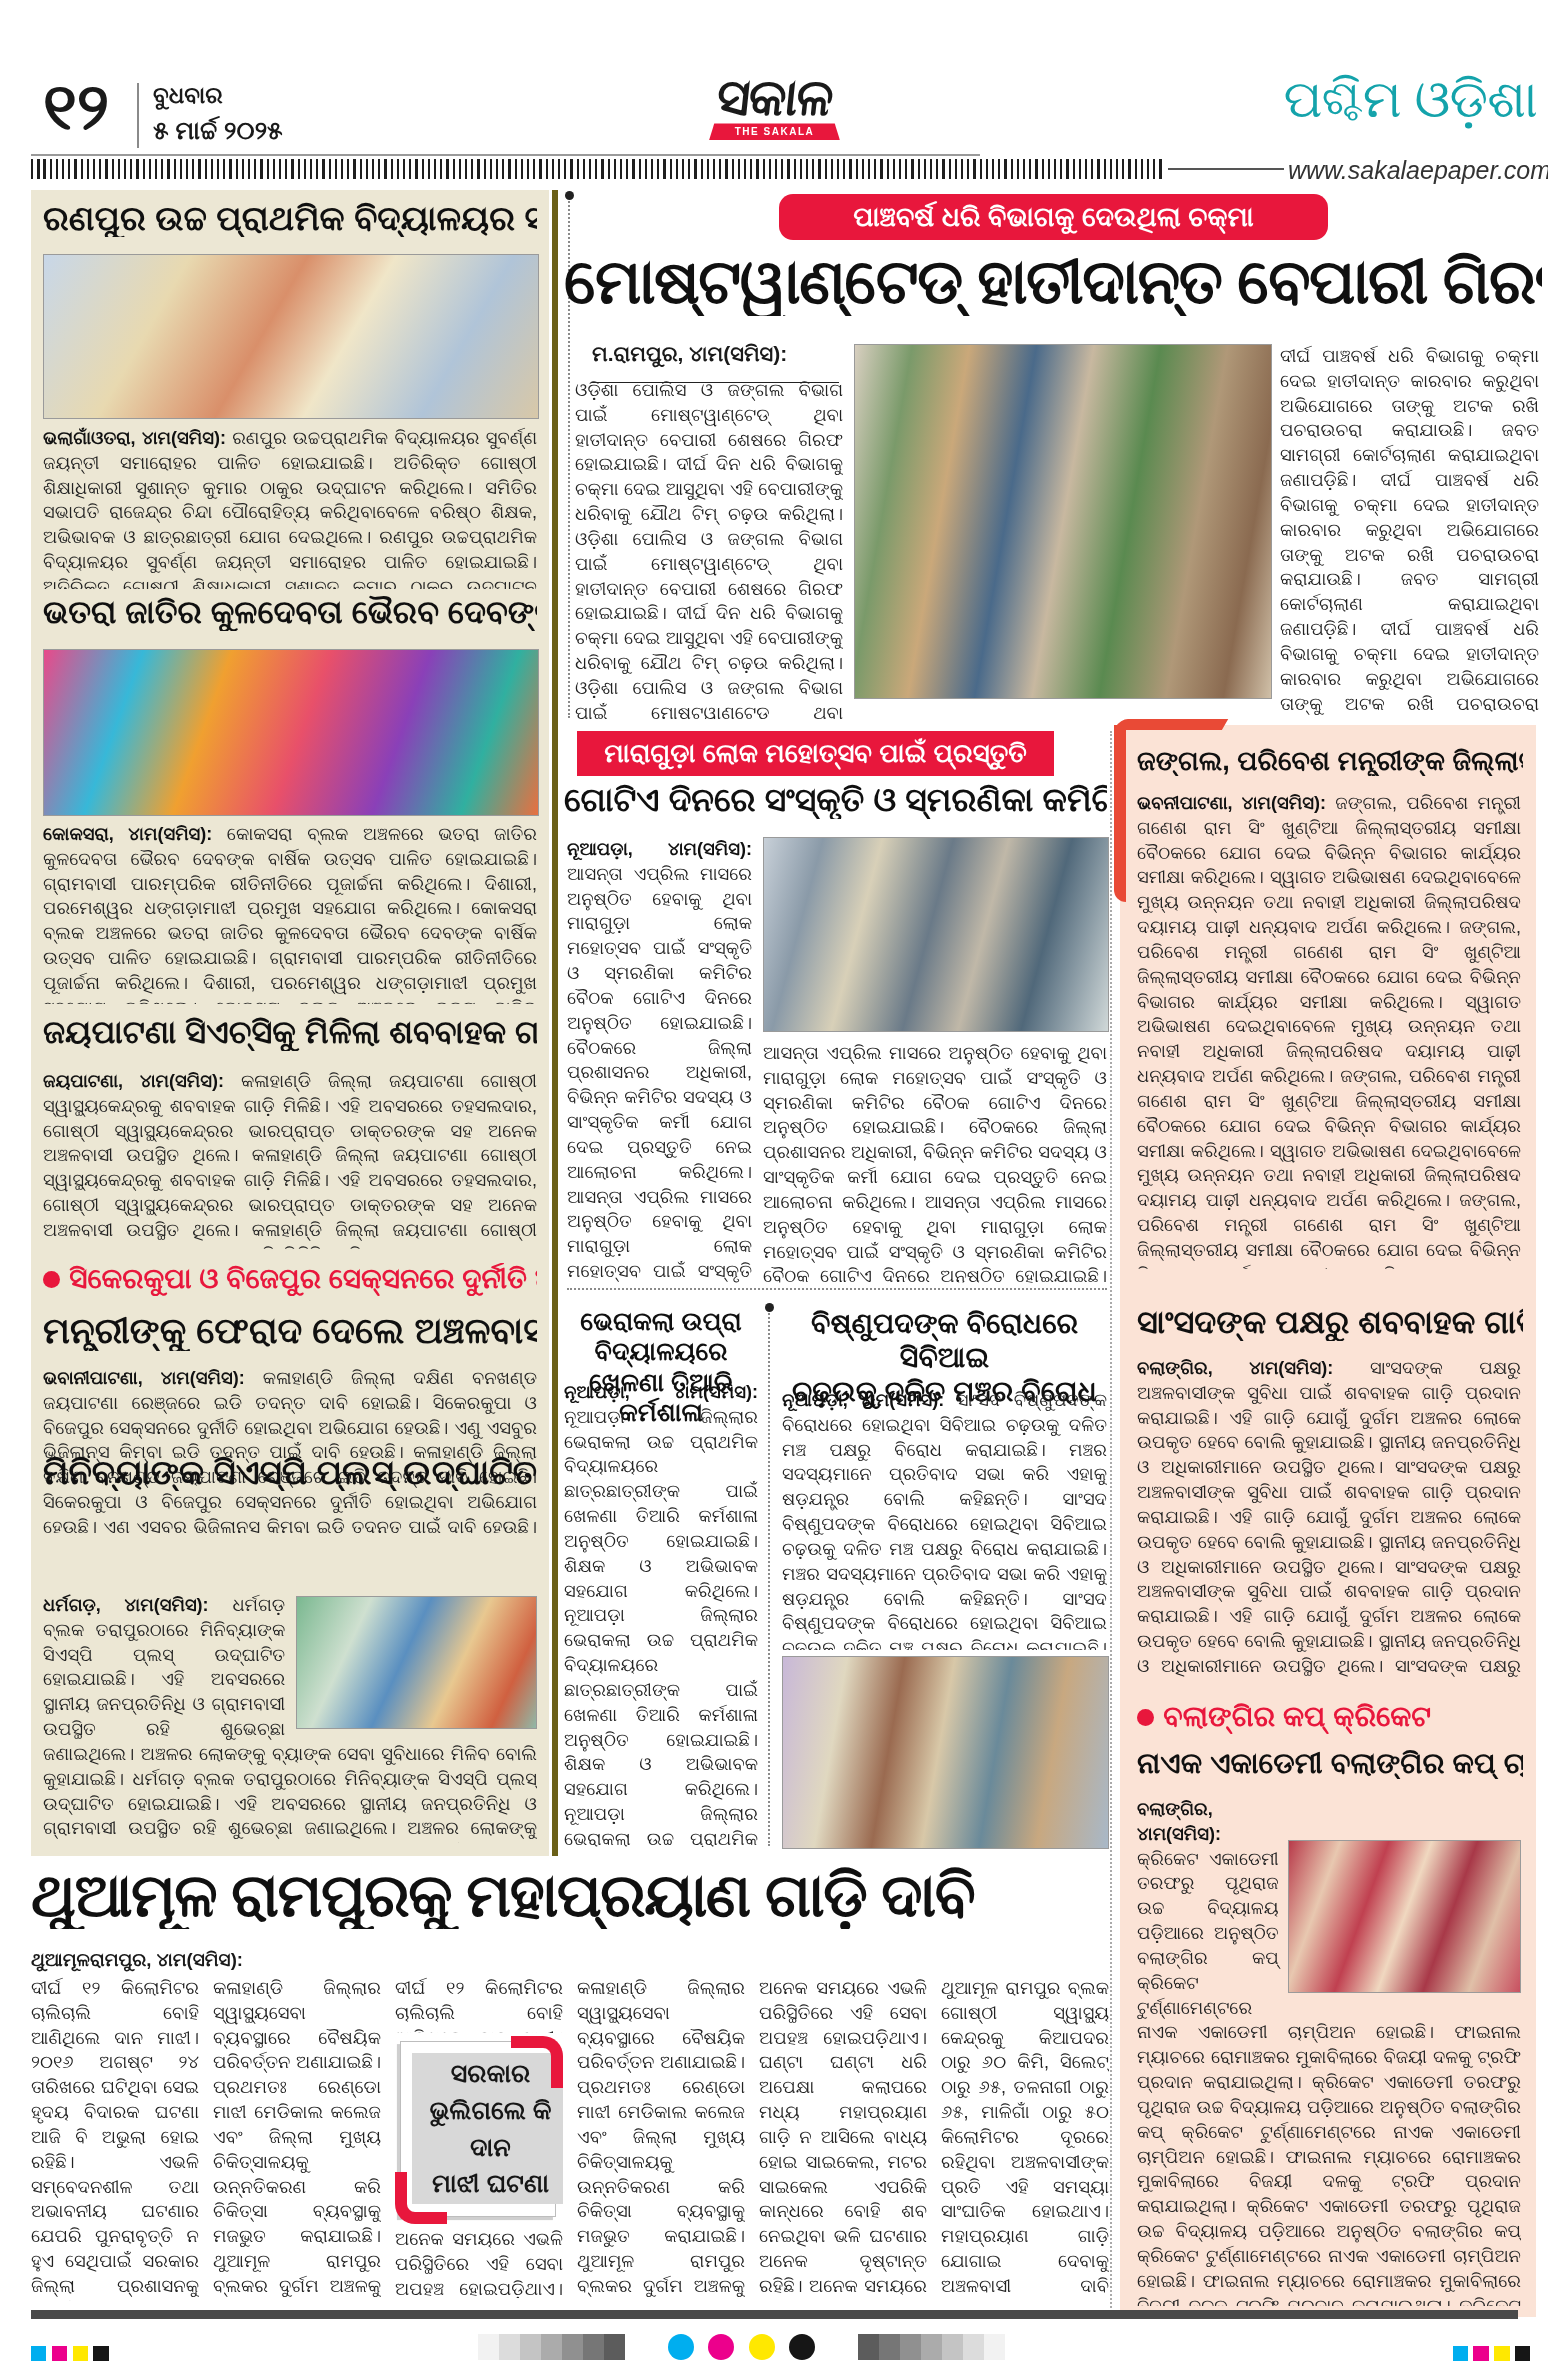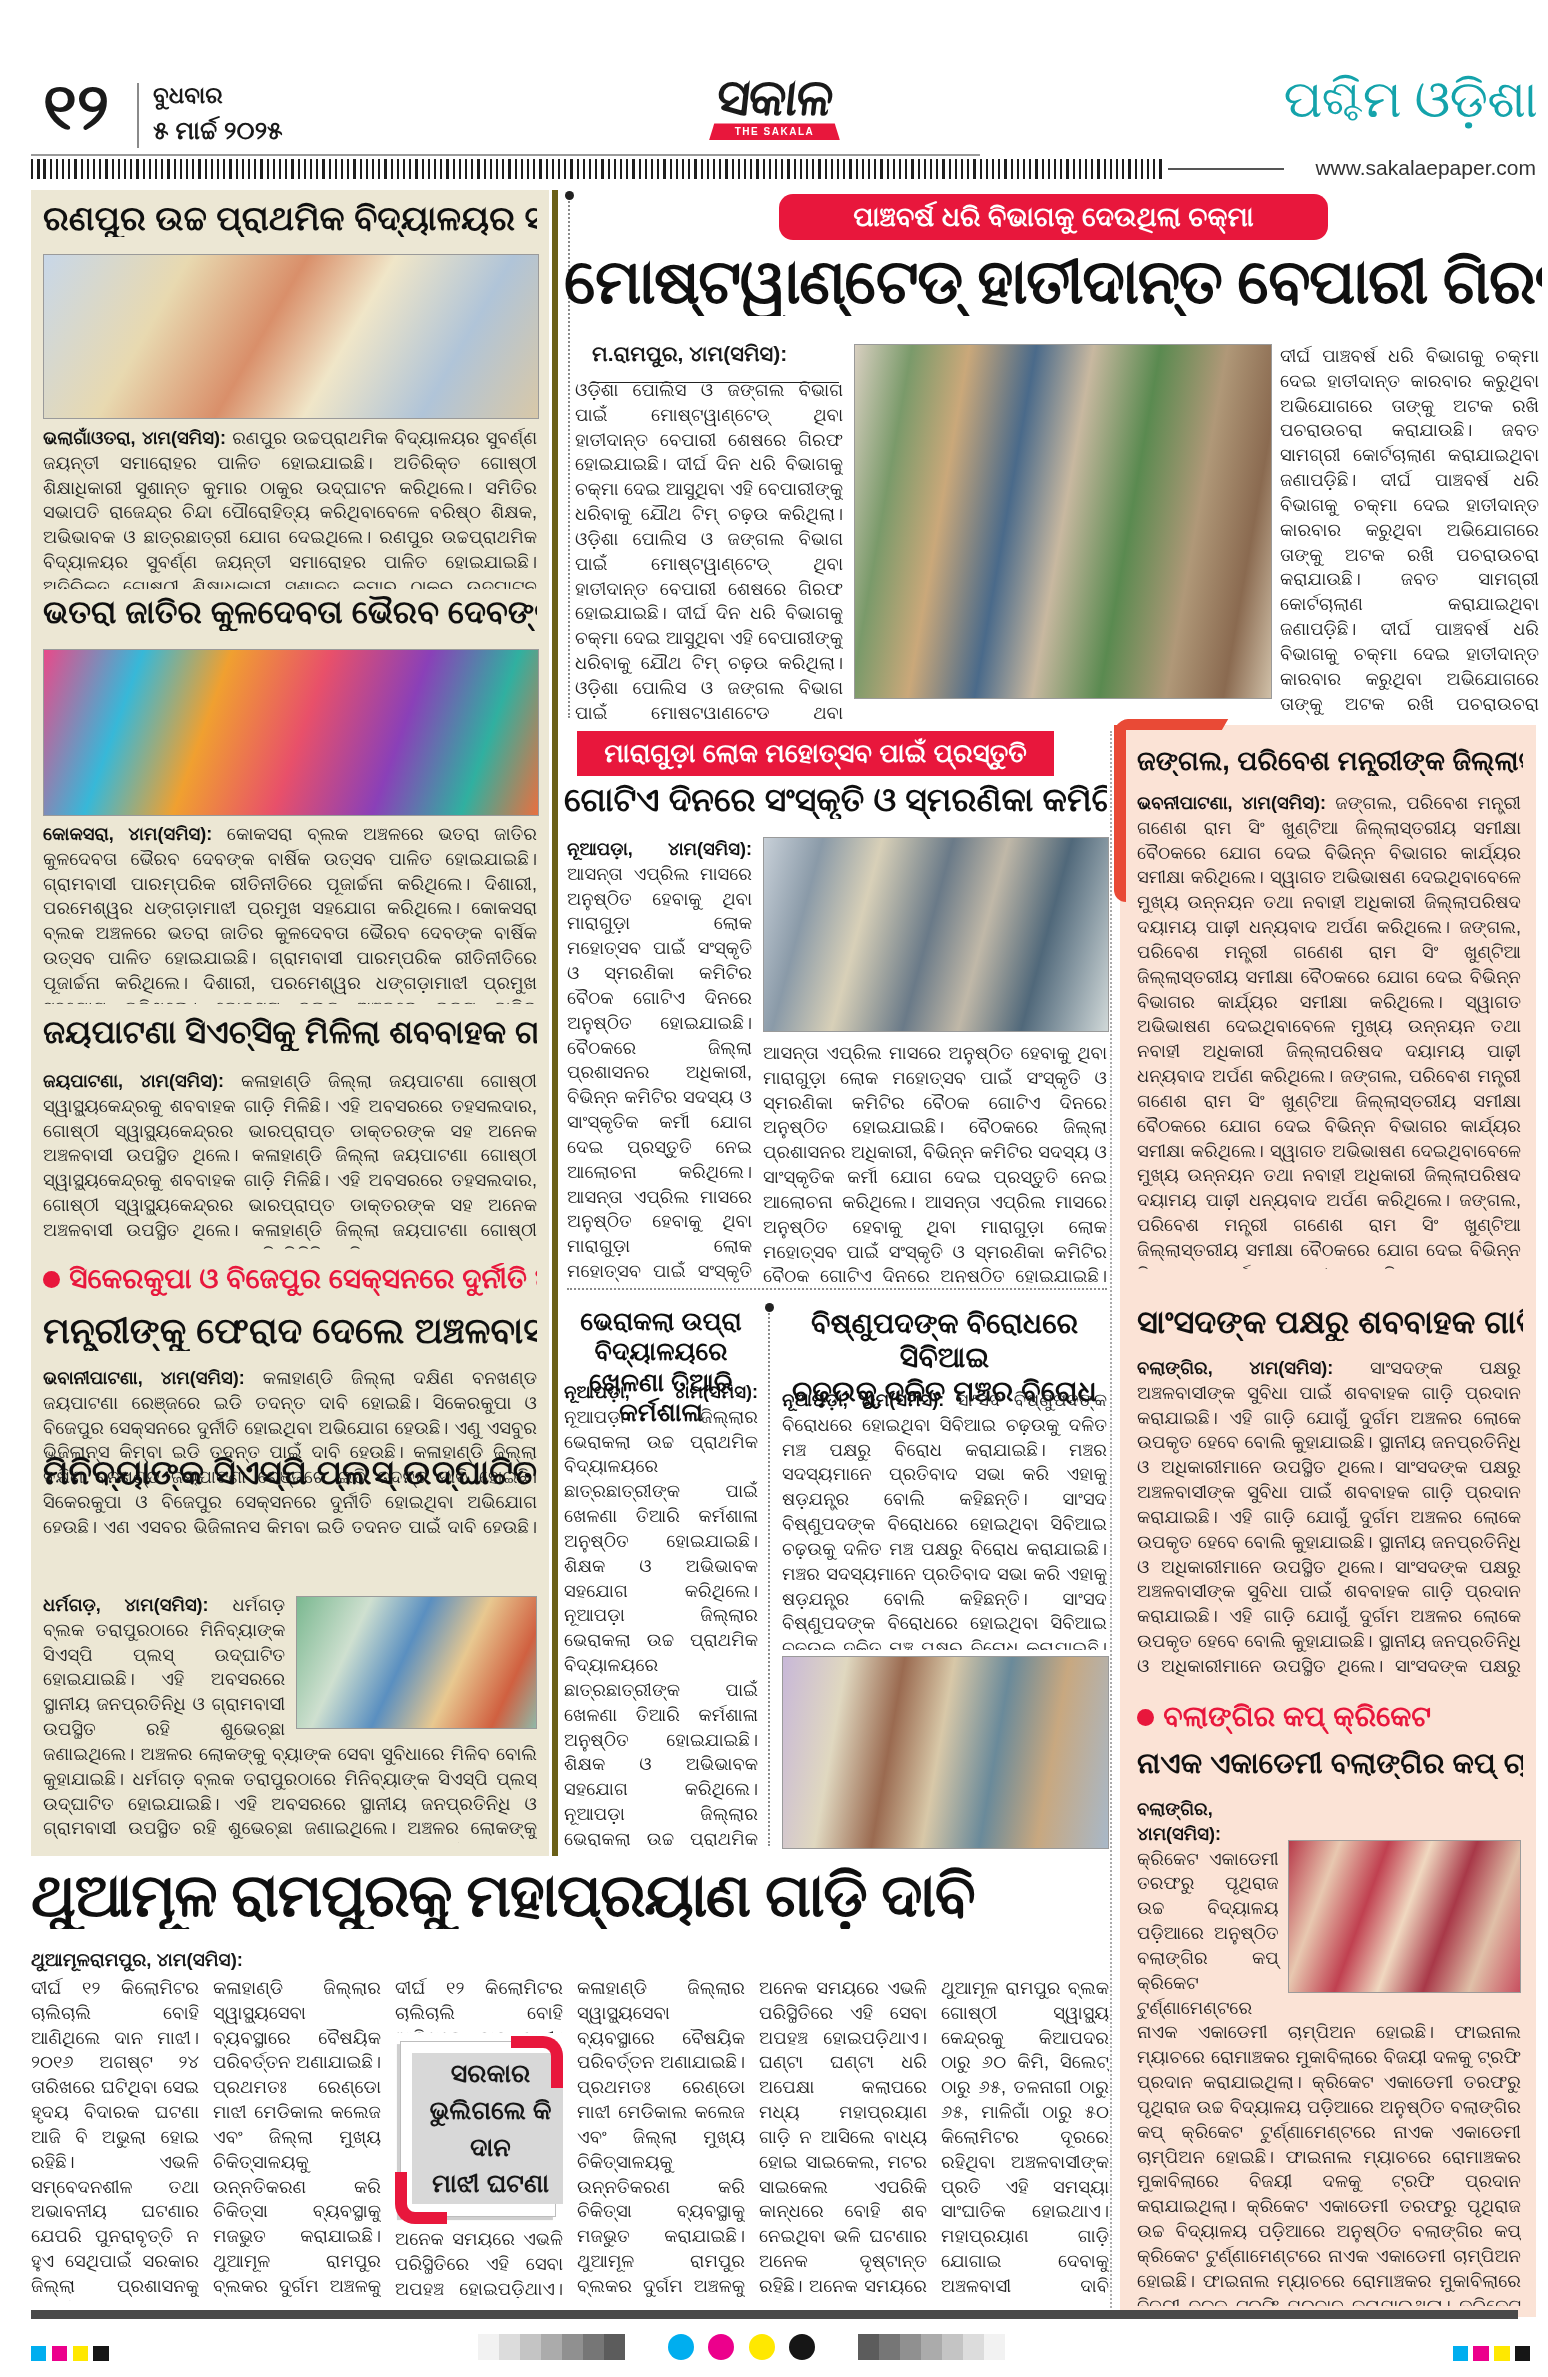--- a/index.html
+++ b/index.html
@@ -44,21 +44,21 @@
   <div class="abs" style="left:686px;top:68px;width:177px;text-align:center;">
     <div style="font-size:51px;font-weight:bold;transform:skewX(-6deg);letter-spacing:-1.5px;">ସକାଳ</div>
     <div class="logo-sub" style="margin:-4.6px auto 0;width:131px;height:17px;line-height:17px;">THE SAKALA</div>
   </div>
 
   <div class="abs" style="left:1080px;top:69px;width:457px;text-align:right;font-size:52px;font-weight:normal;color:#14a3ab;letter-spacing:-0.8px;">ପଶ୍ଚିମ ଓଡ଼ିଶା</div>
 
   <div class="abs stripes" style="left:31px;top:159px;width:1134px;height:20px;"></div>
   <div class="abs" style="left:31px;top:154px;width:949px;height:2.3px;background:#9a9a9a;"></div>
   <div class="abs" style="left:1168px;top:168px;width:116px;height:1.5px;background:#555;"></div>
-  <div class="abs" style="left:1288px;top:156px;width:248px;text-align:right;font-size:21px;color:#333;">www.sakalaepaper.com</div>
+  <div class="abs" style="left:1288px;top:156px;width:248px;text-align:right;font-size:25px;color:#333;font-style:italic;">www.sakalaepaper.com</div>
 
   <div class="abs cream" style="left:31px;top:190px;width:518px;height:1666px;"></div>
 
   <div class="abs hd" style="left:43px;top:199px;width:494px;font-size:34px;">ରଣପୁର ଉଚ୍ଚ ପ୍ରାଥମିକ ବିଦ୍ୟାଳୟର ସ୍ୱର୍ଣ୍ଣ ଜୟନ୍ତୀ</div>
   <div class="abs photo" style="left:43px;top:254px;width:494px;height:163px;background:linear-gradient(120deg,#c8d7e8 0%,#e8d9b0 25%,#d98f6a 45%,#f0e6c8 60%,#b0c4d8 80%,#d8c8a8 100%);"></div>
   <div class="abs body-txt" style="left:43px;top:426px;width:494px;height:163px;"><span class="dateline">ଭଲାଗାଁଓତରା, ୪ାମ(ସମିସ):</span> <span>ରଣପୁର ଉଚ୍ଚପ୍ରାଥମିକ ବିଦ୍ୟାଳୟର ସୁବର୍ଣ୍ଣ ଜୟନ୍ତୀ ସମାରୋହର ପାଳିତ ହୋଇଯାଇଛି। ଅତିରିକ୍ତ ଗୋଷ୍ଠୀ ଶିକ୍ଷାଧିକାରୀ ସୁଶାନ୍ତ କୁମାର ଠାକୁର ଉଦ୍‌ଘାଟନ କରିଥିଲେ। ସମିତିର ସଭାପତି ରାଜେନ୍ଦ୍ର ଚିନ୍ଦା ପୌରୋହିତ୍ୟ କରିଥିବାବେଳେ ବରିଷ୍ଠ ଶିକ୍ଷକ, ଅଭିଭାବକ ଓ ଛାତ୍ରଛାତ୍ରୀ ଯୋଗ ଦେଇଥିଲେ। ରଣପୁର ଉଚ୍ଚପ୍ରାଥମିକ ବିଦ୍ୟାଳୟର ସୁବର୍ଣ୍ଣ ଜୟନ୍ତୀ ସମାରୋହର ପାଳିତ ହୋଇଯାଇଛି। ଅତିରିକ୍ତ ଗୋଷ୍ଠୀ ଶିକ୍ଷାଧିକାରୀ ସୁଶାନ୍ତ କୁମାର ଠାକୁର ଉଦ୍‌ଘାଟନ କରିଥିଲେ। ସମିତିର ସଭାପତି ରାଜେନ୍ଦ୍ର ଚିନ୍ଦା ପୌରୋହିତ୍ୟ କରିଥିବାବେଳେ ବରିଷ୍ଠ ଶିକ୍ଷକ, ଅଭିଭାବକ ଓ ଛାତ୍ରଛାତ୍ରୀ ଯୋଗ ଦେଇଥିଲେ।</span></div>
 
   <div class="abs hd" style="left:43px;top:595px;width:494px;font-size:32px;">ଭତରା ଜାତିର କୁଳଦେବତା ଭୈରବ ଦେବଙ୍କ ବାର୍ଷିକ ଉତ୍ସବ</div>
   <div class="abs photo" style="left:43px;top:649px;width:494px;height:165px;background:linear-gradient(110deg,#e84a8a 0%,#37b8d8 18%,#f0a030 34%,#e8506a 52%,#8a40b8 70%,#30b0a0 86%,#e87040 100%);"></div>
   <div class="abs body-txt" style="left:43px;top:822px;width:494px;height:182px;"><span class="dateline">କୋକସରା, ୪ାମ(ସମିସ):</span> <span>କୋକସରା ବ୍ଲକ ଅଞ୍ଚଳରେ ଭତରା ଜାତିର କୁଳଦେବତା ଭୈରବ ଦେବଙ୍କ ବାର୍ଷିକ ଉତ୍ସବ ପାଳିତ ହୋଇଯାଇଛି। ଗ୍ରାମବାସୀ ପାରମ୍ପରିକ ରୀତିନୀତିରେ ପୂଜାର୍ଚ୍ଚନା କରିଥିଲେ। ଦିଶାରୀ, ପରମେଶ୍ୱର ଧଙ୍ଗଡ଼ାମାଝୀ ପ୍ରମୁଖ ସହଯୋଗ କରିଥିଲେ। କୋକସରା ବ୍ଲକ ଅଞ୍ଚଳରେ ଭତରା ଜାତିର କୁଳଦେବତା ଭୈରବ ଦେବଙ୍କ ବାର୍ଷିକ ଉତ୍ସବ ପାଳିତ ହୋଇଯାଇଛି। ଗ୍ରାମବାସୀ ପାରମ୍ପରିକ ରୀତିନୀତିରେ ପୂଜାର୍ଚ୍ଚନା କରିଥିଲେ। ଦିଶାରୀ, ପରମେଶ୍ୱର ଧଙ୍ଗଡ଼ାମାଝୀ ପ୍ରମୁଖ ସହଯୋଗ କରିଥିଲେ। କୋକସରା ବ୍ଲକ ଅଞ୍ଚଳରେ ଭତରା ଜାତିର କୁଳଦେବତା ଭୈରବ ଦେବଙ୍କ ବାର୍ଷିକ ଉତ୍ସବ ପାଳିତ ହୋଇଯାଇଛି। ଗ୍ରାମବାସୀ ପାରମ୍ପରିକ ରୀତିନୀତିରେ ପୂଜାର୍ଚ୍ଚନା କରିଥିଲେ। ଦିଶାରୀ, ପରମେଶ୍ୱର ଧଙ୍ଗଡ଼ାମାଝୀ ପ୍ରମୁଖ ସହଯୋଗ କରିଥିଲେ।</span></div>

